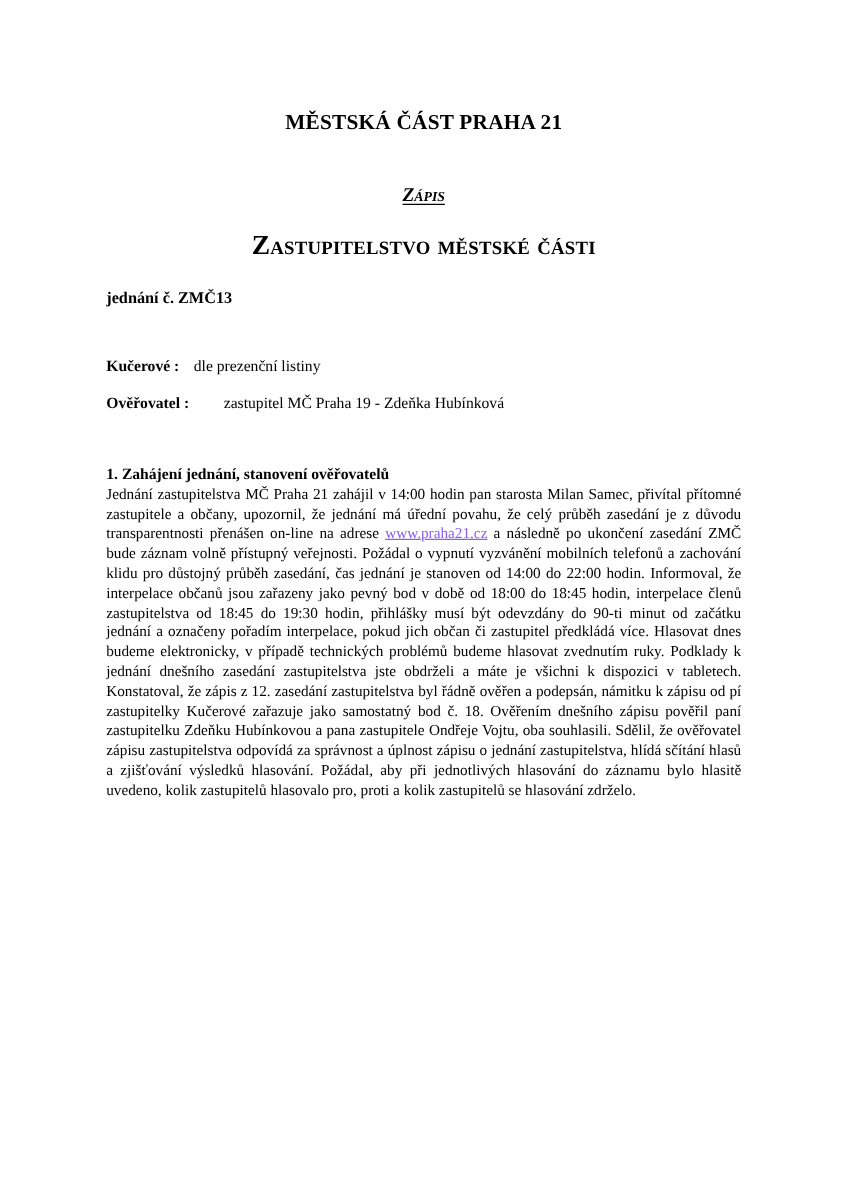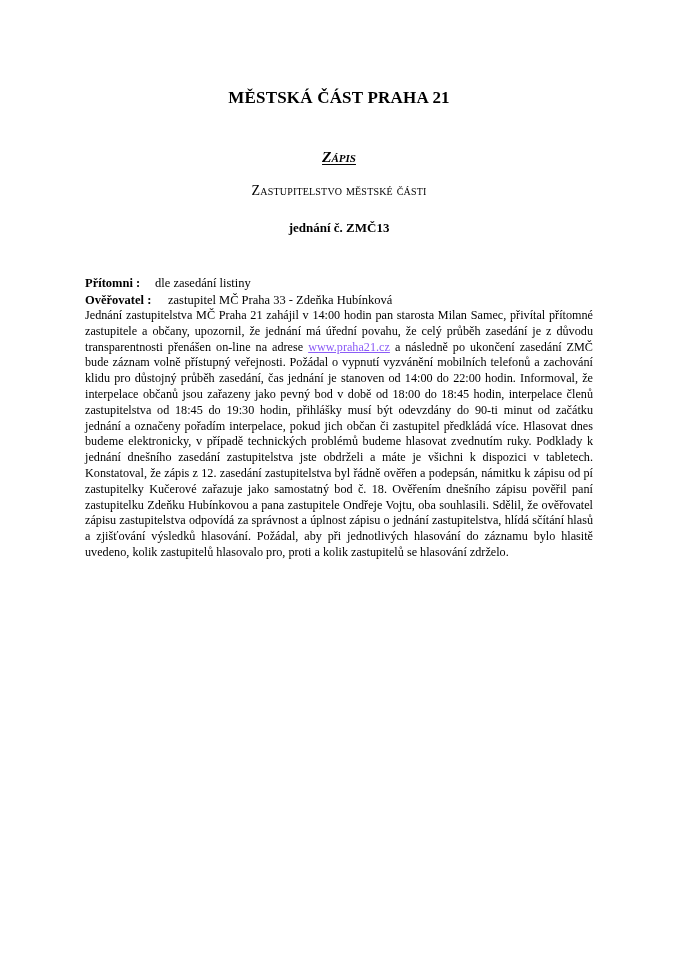--- a/index.html
+++ b/index.html
@@ -31,40 +31,39 @@
     font-variant: small-caps;
     text-align: center;
   }
   .doc-type .inner {
     text-decoration: underline;
     text-underline-offset: 2px;
     font-style: italic;
   }
   .council-heading {
     margin-top: 17px;
-    font-size: 14px;
-    font-weight: normal;
+    font-size: 22px;
+    font-weight: bold;
     font-variant: small-caps;
     text-align: center;
     letter-spacing: 0.2px;
   }
   .meeting-block {
     margin-top: 21px;
     font-size: 13px;
     font-weight: bold;
-    text-align: center;
     line-height: 15px;
   }
   .attend {
     margin-top: 40px;
     font-size: 12.5px;
     line-height: 16px;
   }
   .attend-row { display: flex; align-items: flex-start; }
-  .attend-row + .attend-row { margin-top: 1px; }
+  .attend-row + .attend-row { margin-top: 13px; gap: 11px; }
   .attend-label { font-weight: bold; flex: 0 0 auto; }
   .attend-row.present .attend-label { width: 70px; }
   .attend-row.verifier .attend-label { width: 83px; }
   .attend-value { flex: 1 1 auto; }
   .section-heading {
     margin-top: 42px;
     font-size: 12.5px;
     font-weight: bold;
     line-height: 15.8px;
   }
@@ -91,27 +90,28 @@
   </div>
 
   <div class="council-heading">Zastupitelstvo městské části</div>
 
   <div class="meeting-block">
     <div>jednání č. ZMČ13</div>
   </div>
 
   <div class="attend">
     <div class="attend-row present">
-      <span class="attend-label">Přítomni :</span>
-      <span class="attend-value">dle zasedání listiny</span>
+      <span class="attend-label">Kučerové :</span>
+      <span class="attend-value">dle prezenční listiny</span>
     </div>
     <div class="attend-row verifier">
       <span class="attend-label">Ověřovatel :</span>
       <span class="attend-value">
-        <span>zastupitel MČ Praha 33 - Zdeňka Hubínková</span><br>
+        <span>zastupitel MČ Praha 19 - Zdeňka Hubínková</span><br>
       </span>
     </div>
   </div>
 
+  <div class="section-heading">1. Zahájení jednání, stanovení ověřovatelů</div>
 
   <p class="body-paragraph"><span>Jednání zastupitelstva MČ Praha 21 zahájil v 14:00 hodin pan starosta Milan Samec, přivítal přítomné zastupitele a občany, upozornil, že jednání má úřední povahu, že celý průběh zasedání je z důvodu transparentnosti přenášen on-line na adrese </span><a href="#">www.praha21.cz</a><span> a následně po ukončení zasedání ZMČ bude záznam volně přístupný veřejnosti. Požádal o vypnutí vyzvánění mobilních telefonů a zachování klidu pro důstojný průběh zasedání, čas jednání je stanoven od 14:00 do 22:00 hodin. Informoval, že interpelace občanů jsou zařazeny jako pevný bod v době od 18:00 do 18:45 hodin, interpelace členů zastupitelstva od 18:45 do 19:30 hodin, přihlášky musí být odevzdány do 90-ti minut od začátku jednání a označeny pořadím interpelace, pokud jich občan či zastupitel předkládá více. Hlasovat dnes budeme elektronicky, v případě technických problémů budeme hlasovat zvednutím ruky. Podklady k jednání dnešního zasedání zastupitelstva jste obdrželi a máte je všichni k dispozici v tabletech. Konstatoval, že zápis z 12. zasedání zastupitelstva byl řádně ověřen a podepsán, námitku k zápisu od pí zastupitelky Kučerové zařazuje jako samostatný bod č. 18. Ověřením dnešního zápisu pověřil paní zastupitelku Zdeňku Hubínkovou a pana zastupitele Ondřeje Vojtu, oba souhlasili. Sdělil, že ověřovatel zápisu zastupitelstva odpovídá za správnost a úplnost zápisu o jednání zastupitelstva, hlídá sčítání hlasů a zjišťování výsledků hlasování. Požádal, aby při jednotlivých hlasování do záznamu bylo hlasitě uvedeno, kolik zastupitelů hlasovalo pro, proti a kolik zastupitelů se hlasování zdrželo.</span></p>
 
 </div>
 
 </body></html>

